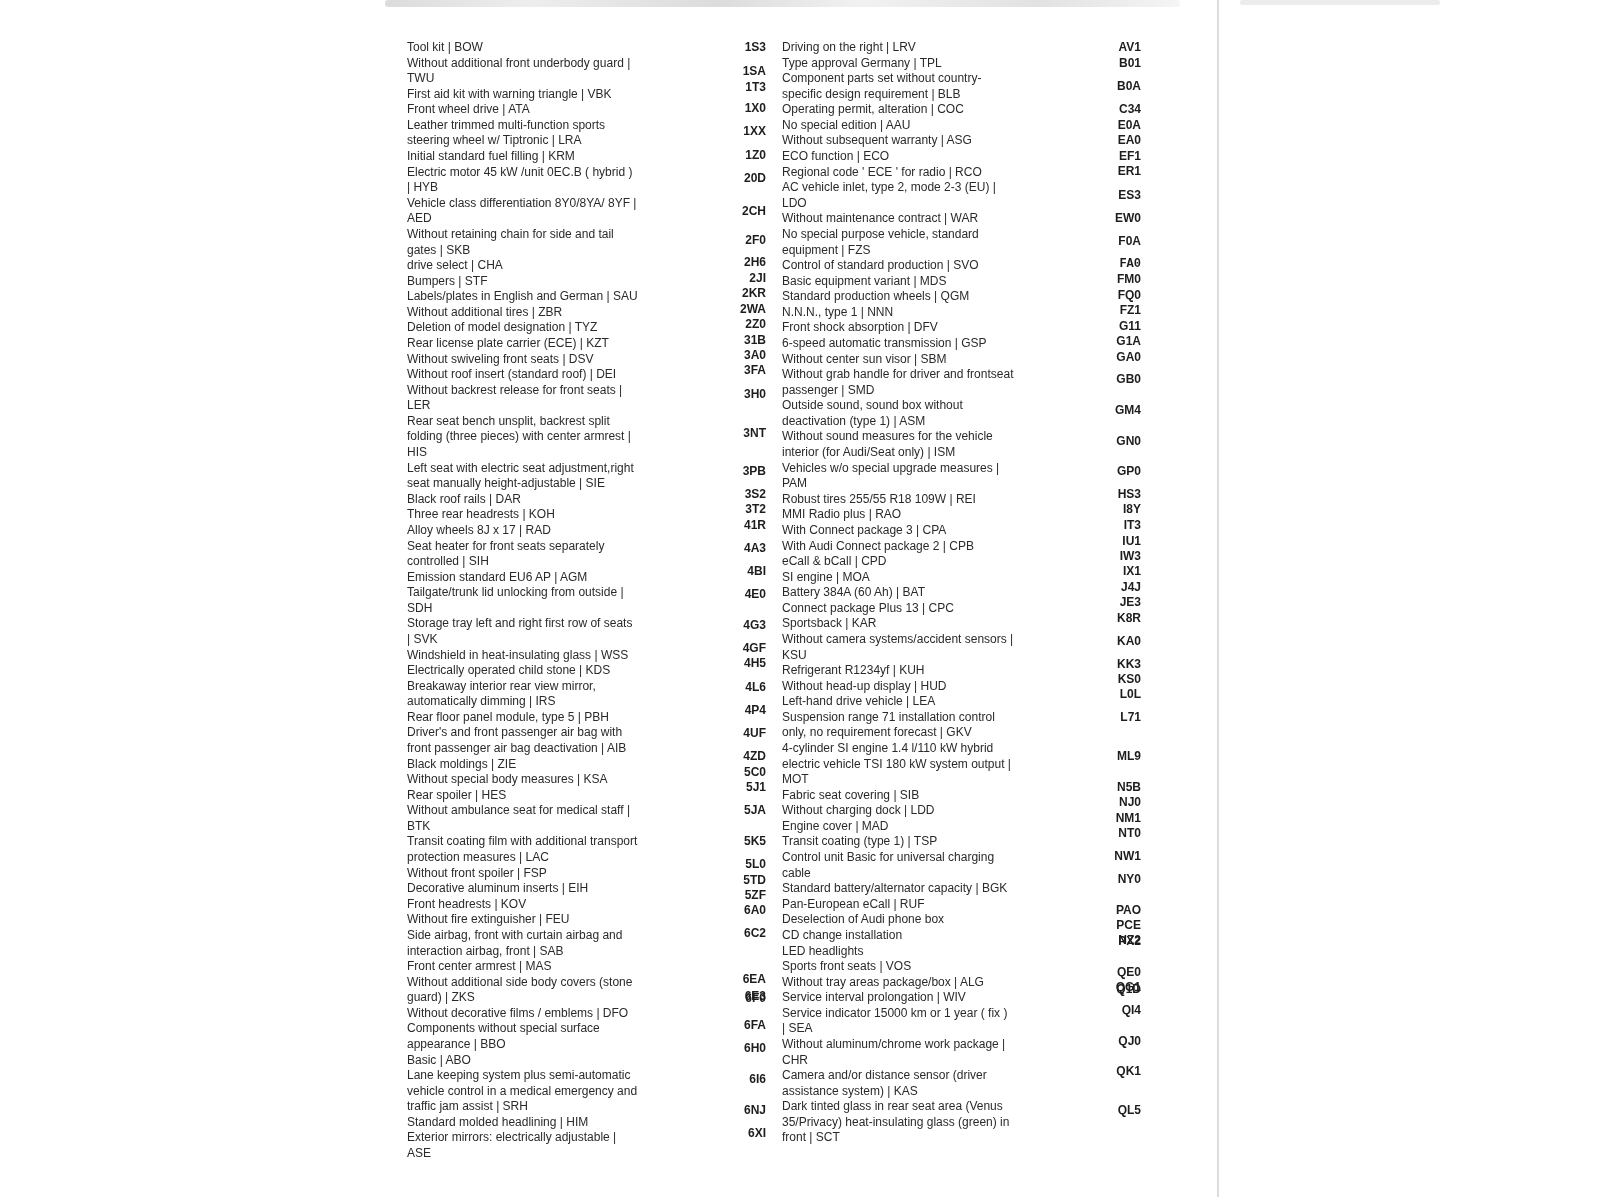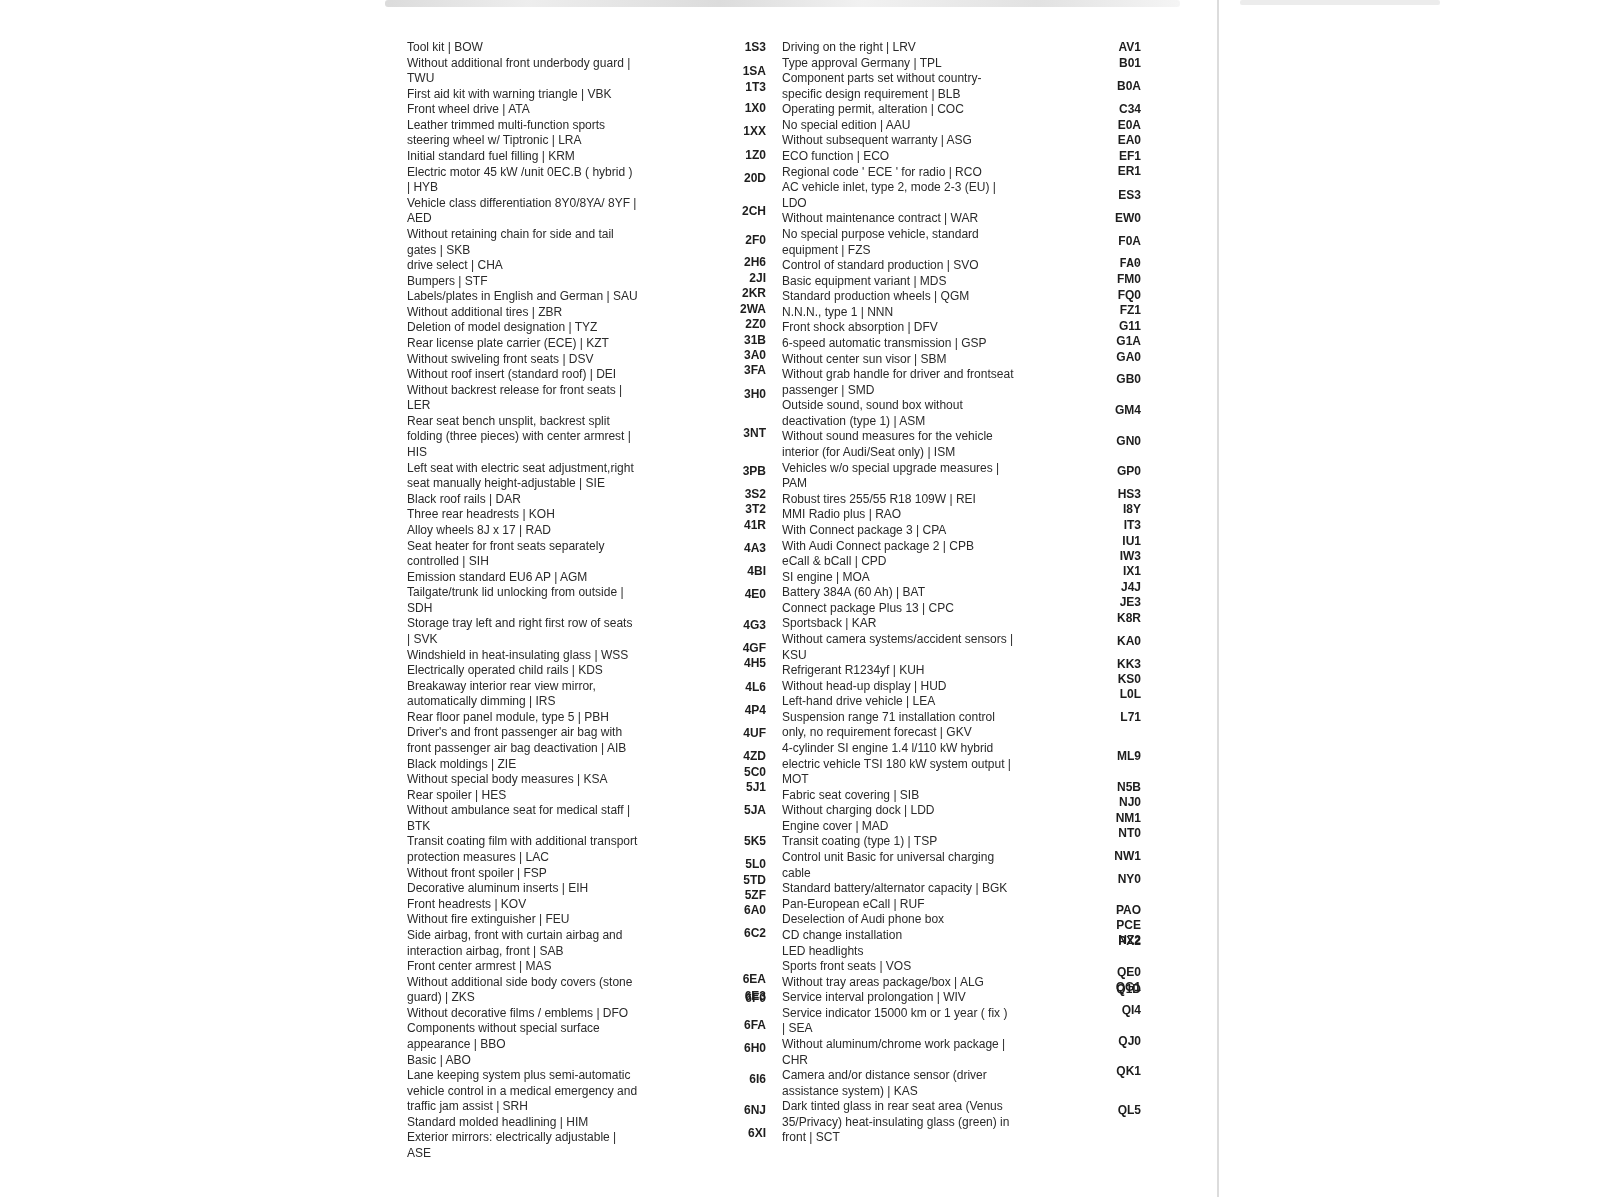--- a/index.html
+++ b/index.html
@@ -122,21 +122,21 @@
       <div class="line">Three rear headrests | KOH</div>
       <div class="line">Alloy wheels 8J x 17 | RAD</div>
       <div class="line">Seat heater for front seats separately</div>
       <div class="line">controlled | SIH</div>
       <div class="line">Emission standard EU6 AP | AGM</div>
       <div class="line">Tailgate/trunk lid unlocking from outside |</div>
       <div class="line">SDH</div>
       <div class="line">Storage tray left and right first row of seats</div>
       <div class="line">| SVK</div>
       <div class="line">Windshield in heat-insulating glass | WSS</div>
-      <div class="line">Electrically operated child rails | KDS</div>
+      <div class="line">Electrically operated child stone | KDS</div>
       <div class="line">Breakaway interior rear view mirror,</div>
       <div class="line">automatically dimming | IRS</div>
       <div class="line">Rear floor panel module, type 5 | PBH</div>
       <div class="line">Driver's and front passenger air bag with</div>
       <div class="line">front passenger air bag deactivation | AIB</div>
       <div class="line">Black moldings | ZIE</div>
       <div class="line">Without special body measures | KSA</div>
       <div class="line">Rear spoiler | HES</div>
       <div class="line">Without ambulance seat for medical staff |</div>
       <div class="line">BTK</div>

